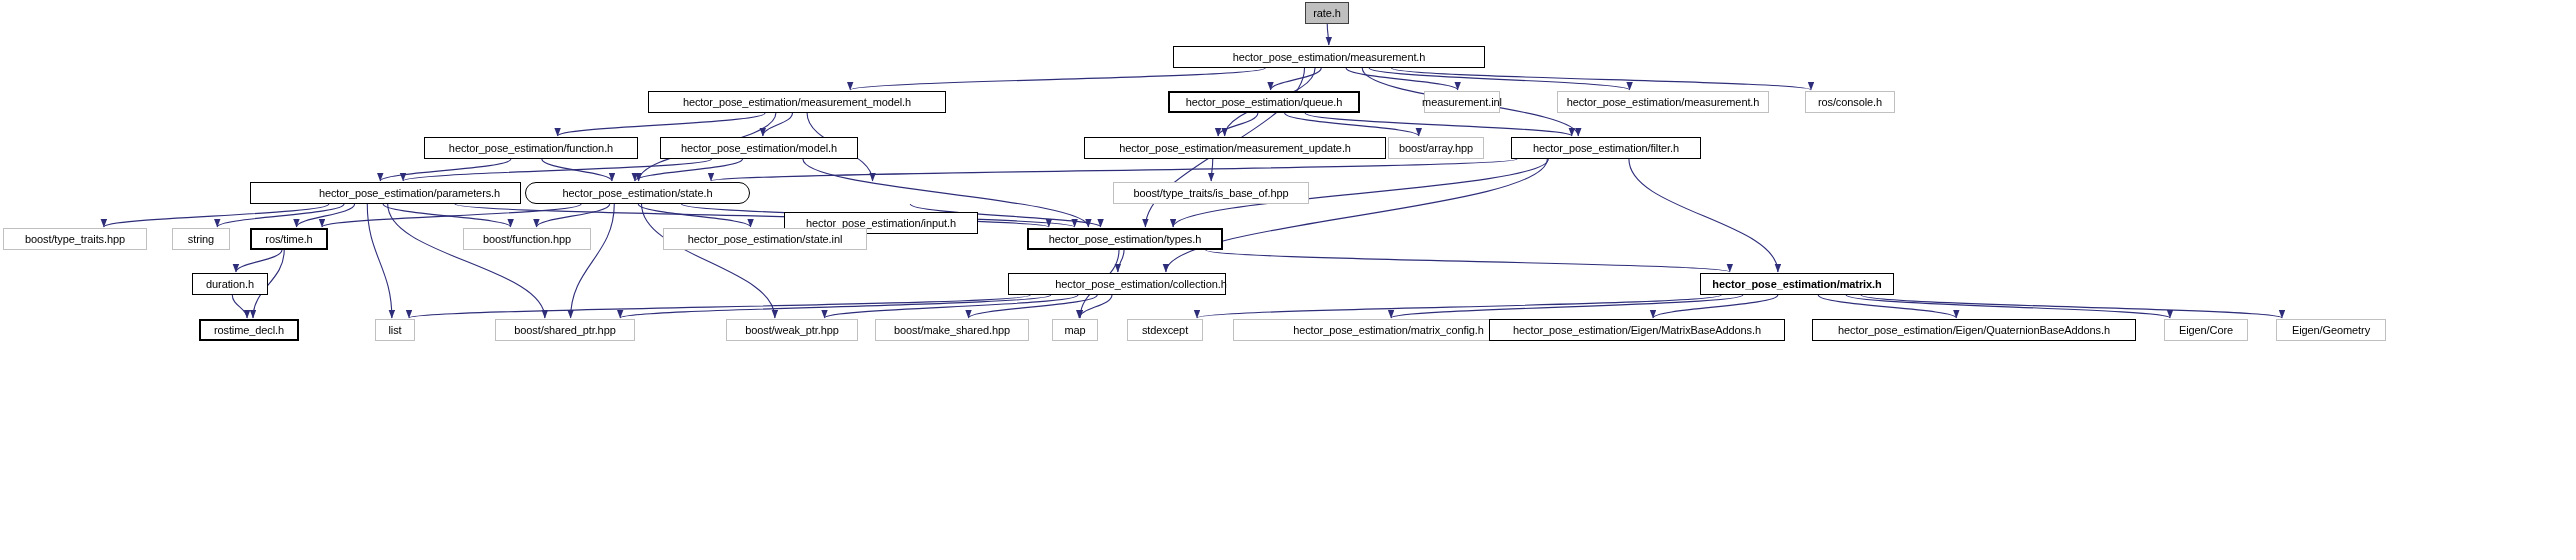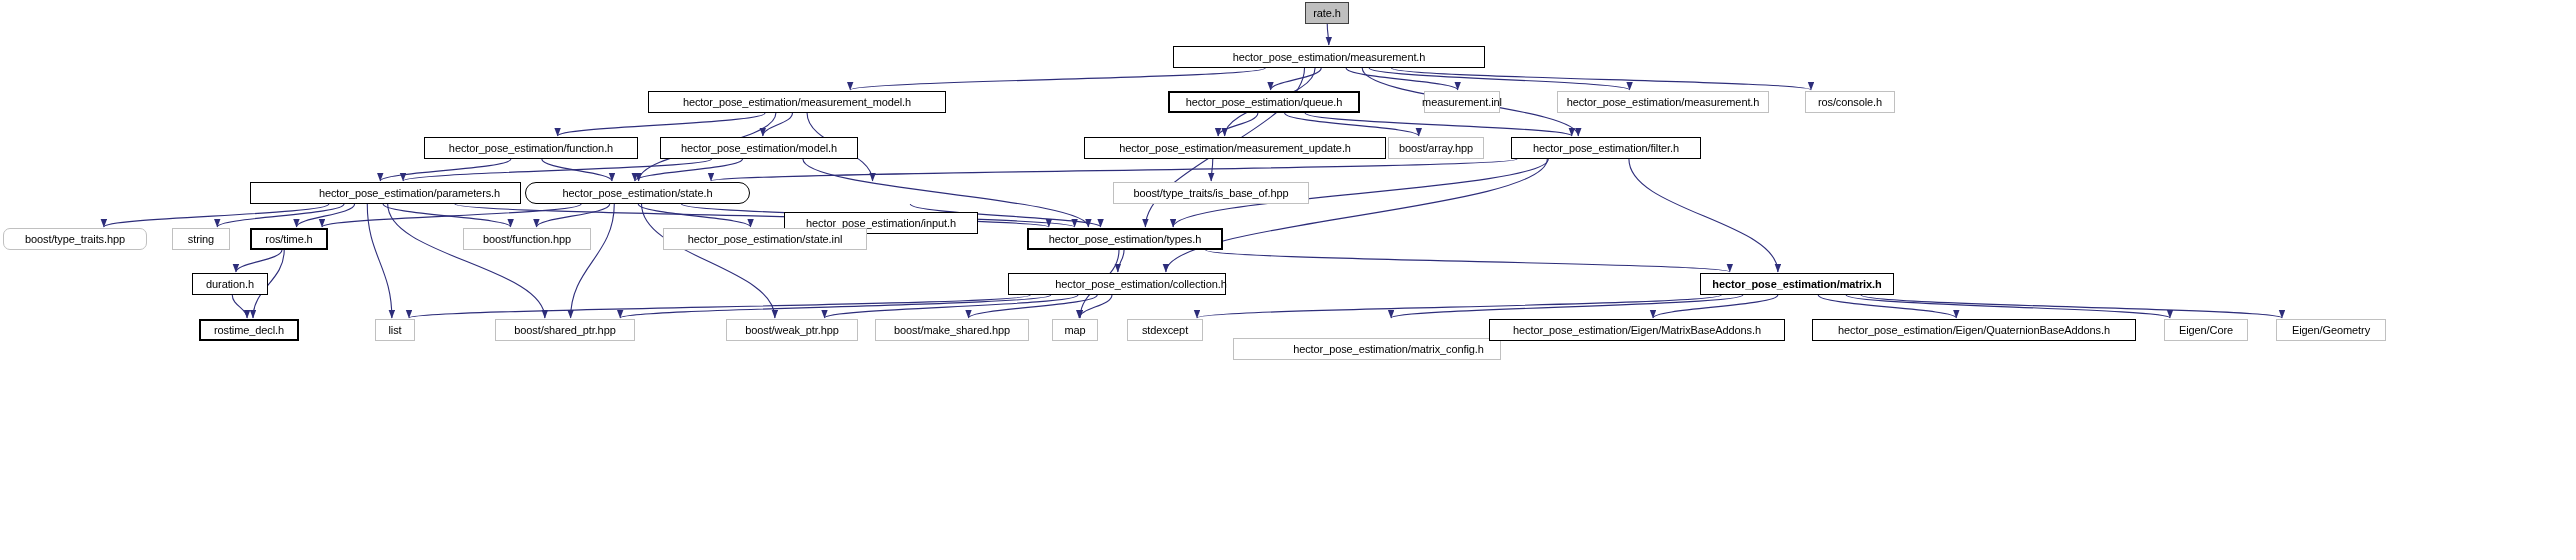--- a/index.html
+++ b/index.html
@@ -139,21 +139,21 @@
       </div>
       <div class="node strong" style="left: 525px; top: 182px; width: 225px; border-radius: 11px;">
         <span class="lbl">hector_pose_estimation/state.h</span>
       </div>
       <div class="node strong" style="left: 784px; top: 182px; width: 194px; margin-top: 30px;">
         <span class="lbl">hector_pose_estimation/input.h</span>
       </div>
       <div class="node plain" style="left: 1113px; top: 182px; width: 196px;">
         <span class="lbl">boost/type_traits/is_base_of.hpp</span>
       </div>
-      <div class="node plain" style="left: 3px; top: 228px; width: 144px; border-radius: 7px;">
+      <div class="node plain" style="left: 3px; top: 228px; width: 144px;">
         <span class="lbl">boost/type_traits.hpp</span>
       </div>
       <div class="node plain" style="left: 172px; top: 228px; width: 58px;">
         <span class="lbl">string</span>
       </div>
       <div class="node bold" style="left: 250px; top: 228px; width: 78px;">
         <span class="lbl">ros/time.h</span>
       </div>
       <div class="node plain" style="left: 463px; top: 228px; width: 128px;">
         <span class="lbl">boost/function.hpp</span>
@@ -187,21 +187,21 @@
       </div>
       <div class="node plain" style="left: 875px; top: 319px; width: 154px;">
         <span class="lbl">boost/make_shared.hpp</span>
       </div>
       <div class="node plain" style="left: 1052px; top: 319px; width: 46px;">
         <span class="lbl">map</span>
       </div>
       <div class="node plain" style="left: 1127px; top: 319px; width: 76px;">
         <span class="lbl">stdexcept</span>
       </div>
-      <div class="node plain" style="left: 1233px; top: 338px; width: 268px; padding-left: 43px;">
+      <div class="node plain" style="left: 1233px; top: 319px; width: 268px; padding-left: 43px;">
         <span class="lbl">hector_pose_estimation/matrix_config.h</span>
       </div>
       <div class="node strong" style="left: 1489px; top: 319px; width: 296px;">
         <span class="lbl">hector_pose_estimation/Eigen/MatrixBaseAddons.h</span>
       </div>
       <div class="node strong" style="left: 1812px; top: 319px; width: 324px;">
         <span class="lbl">hector_pose_estimation/Eigen/QuaternionBaseAddons.h</span>
       </div>
       <div class="node plain" style="left: 2164px; top: 319px; width: 84px;">
         <span class="lbl">Eigen/Core</span>

